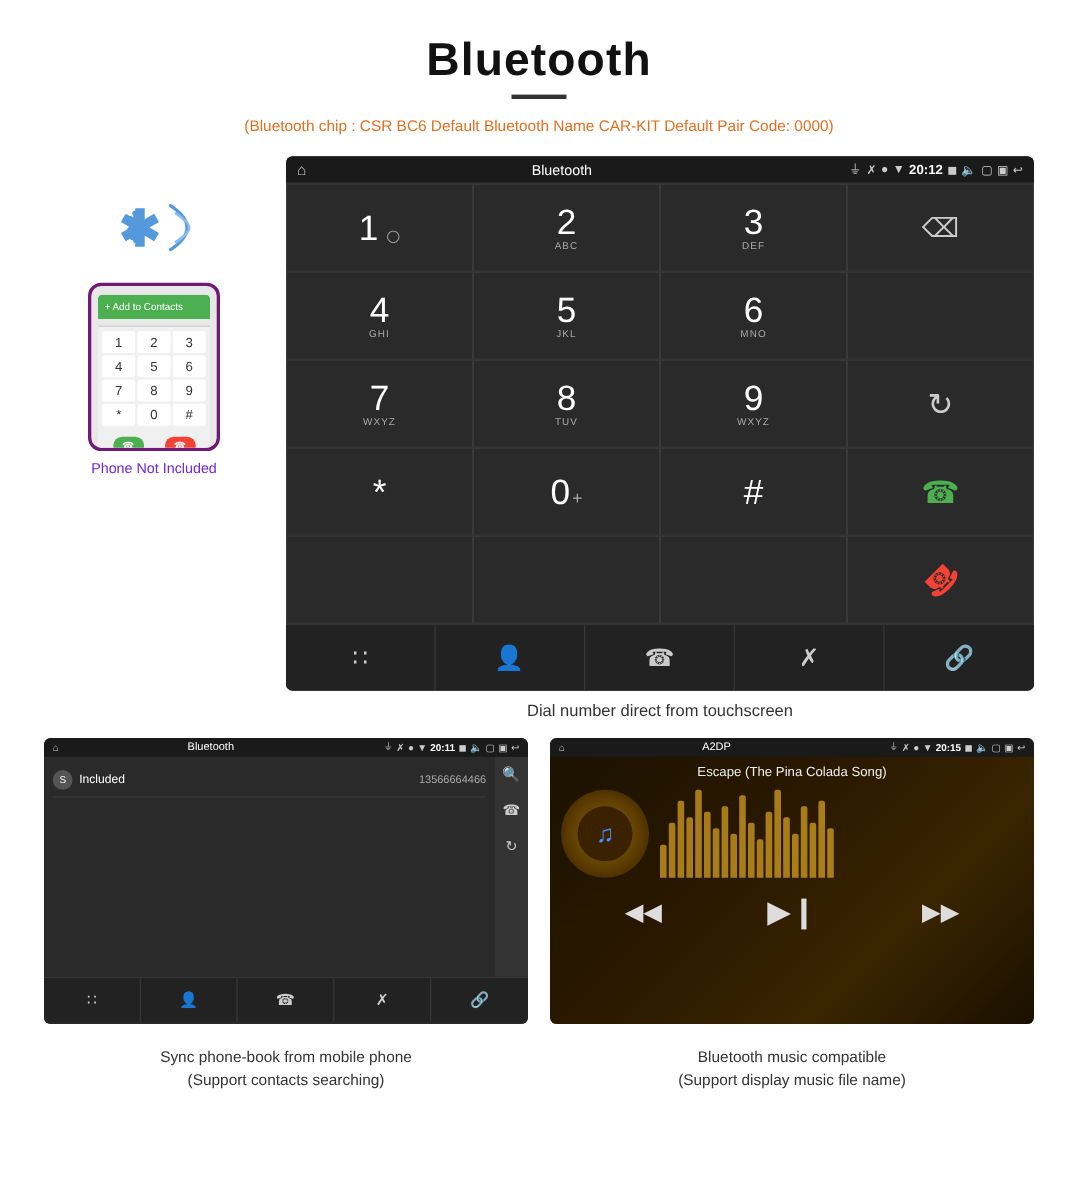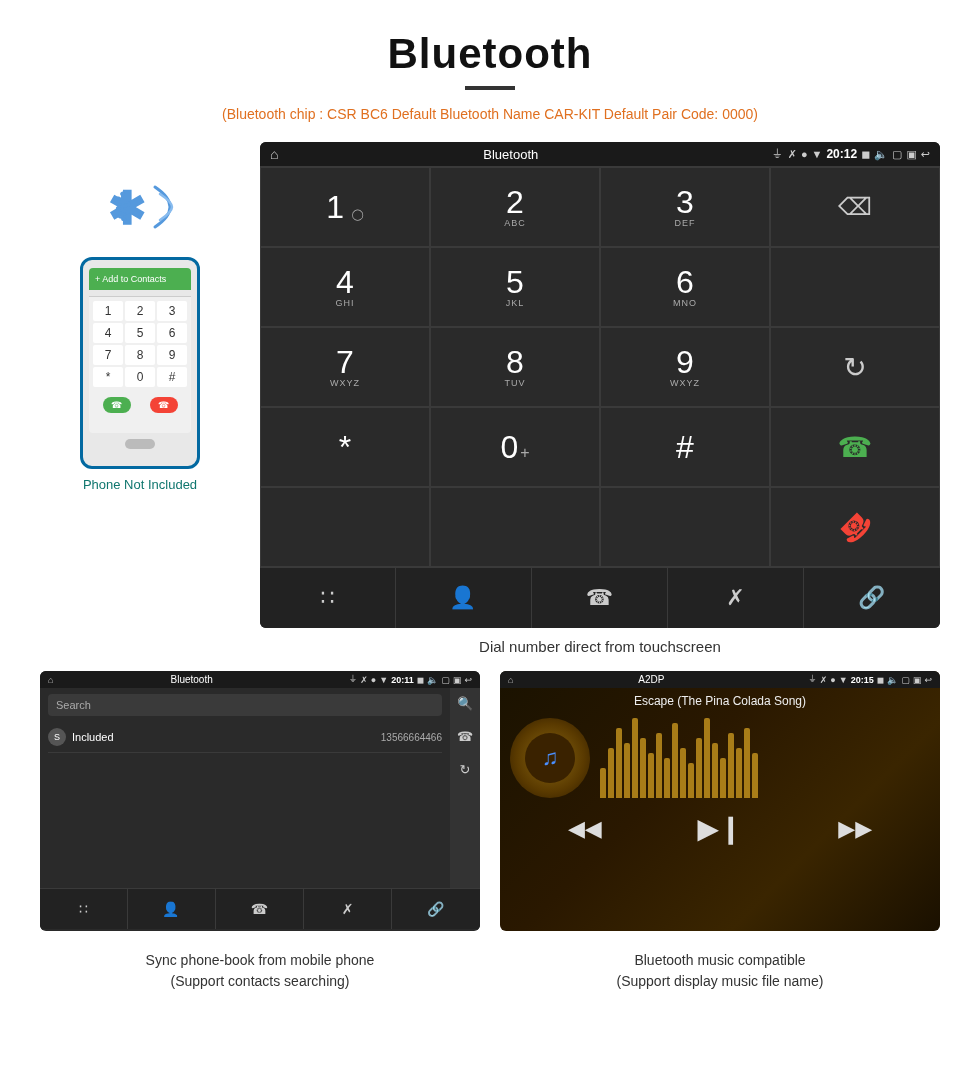--- a/index.html
+++ b/index.html
@@ -62,24 +62,24 @@
     .bluetooth-icon-wrap {
       position: relative;
       width: 80px;
       height: 70px;
       margin-bottom: 15px;
     }
     .phone-img {
       width: 120px;
       background: #e8e8e8;
       border-radius: 12px;
-      border: 3px solid #0369a1;
+      border: 3px solid #701a75;
       overflow: hidden;
       position: relative;
-      height: 212px;
+      height: 153px;
     }
     .phone-screen {
       background: #f0f0f0;
       margin: 8px 6px 0;
       border-radius: 4px;
       height: 165px;
       overflow: hidden;
     }
     .phone-screen-top {
       background: #4CAF50;
@@ -122,21 +122,21 @@
     .phone-btn-red { background: #f44336; color: white; }
     .phone-home {
       width: 30px;
       height: 10px;
       background: #bbb;
       border-radius: 5px;
       margin: 6px auto 4px;
     }
     .phone-not-included {
       font-size: 13px;
-      color: #0f766e;
+      color: #6d28d9;
       margin-top: 8px;
       text-align: center;
     }
 
     
     .dial-screen-wrap {
       flex: 1;
       margin-left: 20px;
     }
     .dial-screen {
@@ -547,23 +547,20 @@
           <span>◼</span>
           <span>🔈</span>
           <span>▢</span>
           <span>▣</span>
           <span>↩</span>
         </div>
       </div>
 
       <div style="display:flex; height:200px; overflow:hidden;">
         <div style="flex:1; padding:6px 8px;">
-          <div class="search-bar">
-            <span>Search</span>
-          </div>
           <div class="contact-row">
             <div class="contact-letter">S</div>
             <span class="contact-name">Included</span>
             <span class="contact-num">13566664466</span>
           </div>
         </div>
 
         <div style="width:30px; background:#333; display:flex; flex-direction:column; align-items:center; padding-top:8px; gap:18px;">
           <span style="font-size:13px; color:#ccc;">🔍</span>
           <span style="font-size:13px; color:#ccc;">☎</span>

